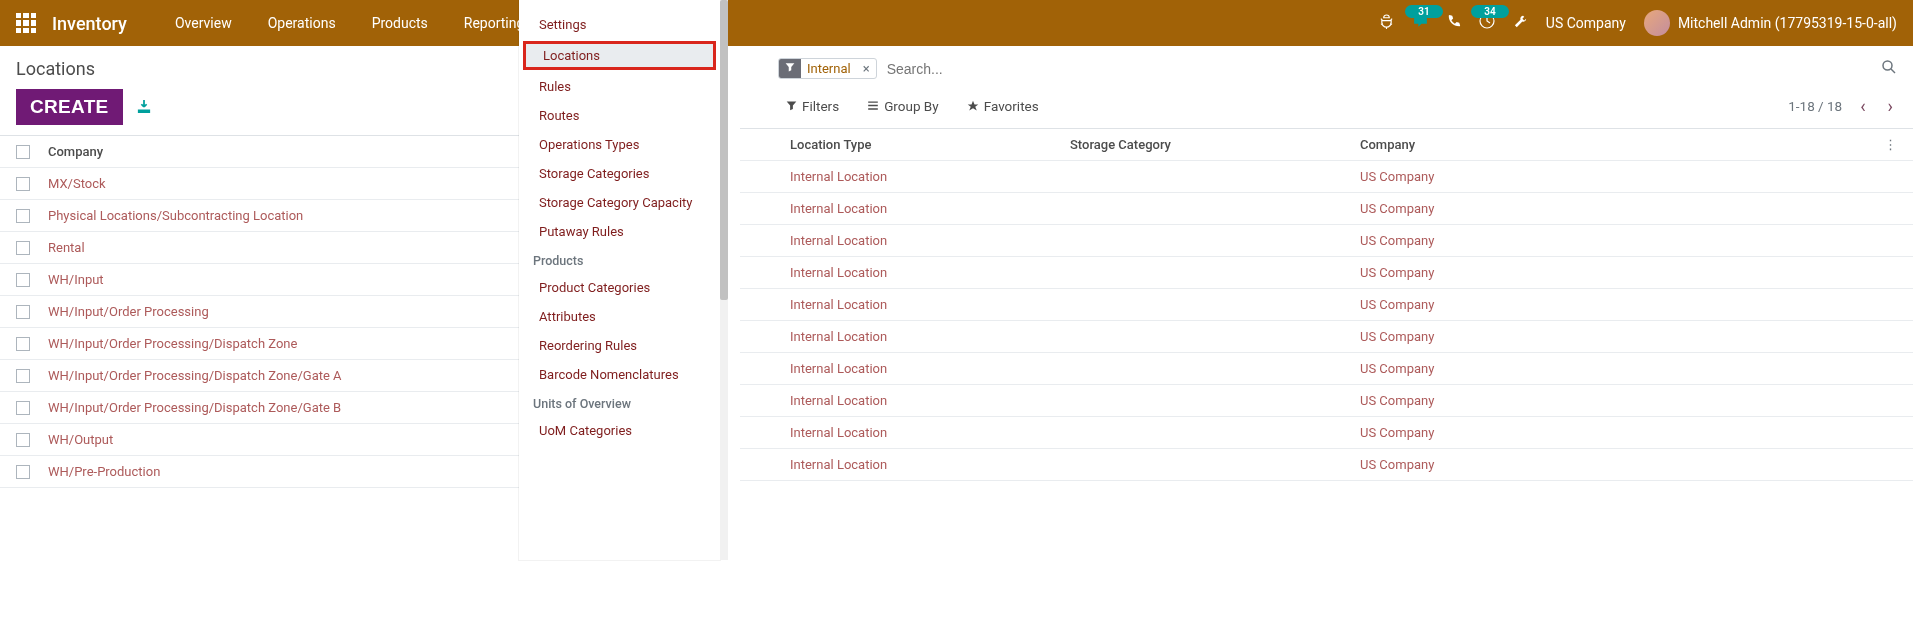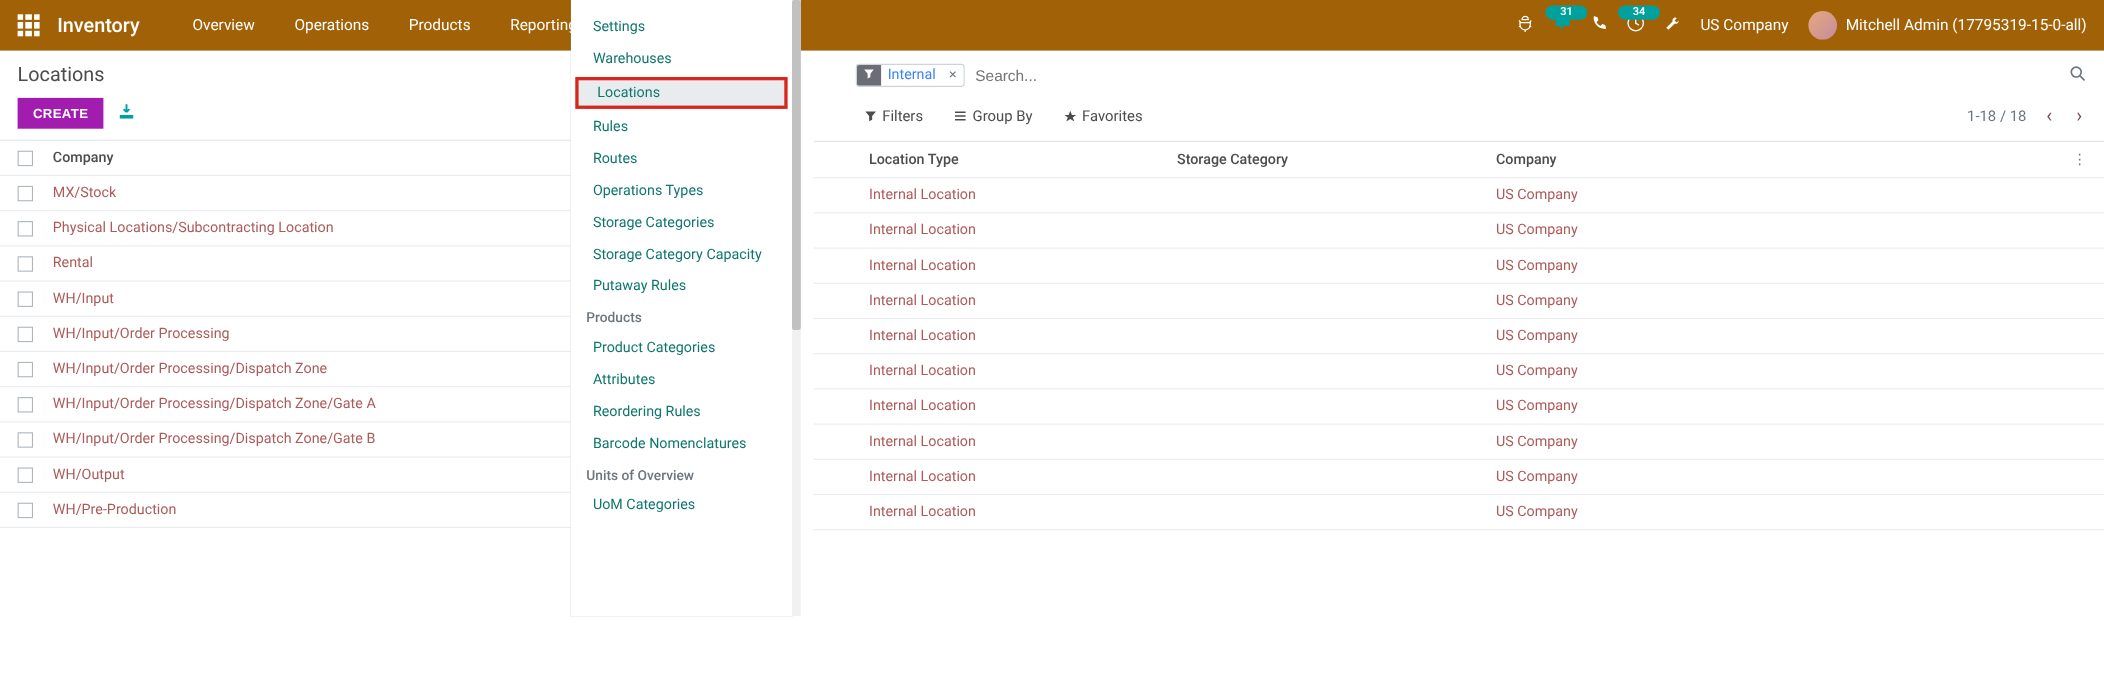--- a/index.html
+++ b/index.html
@@ -16,45 +16,45 @@
     .tb-icon { color: #fff; position: relative; cursor: pointer; font-size: 15px; }
     .badge { position: absolute; top: -8px; right: -14px; background: #00A09D; color: #fff; border-radius: 10px; font-size: 10px; padding: 1px 13px; font-weight: 600; }
     .user { display: flex; align-items: center; gap: 8px; font-size: 14px; }
     .avatar { width: 26px; height: 26px; border-radius: 50%; background: linear-gradient(135deg,#e8a87c,#c38d9e); }
     
     .content { display: flex; height: 584px; }
     .left-pane { flex-shrink: 0; width: 519px; }
     .left-header { padding: 12px 16px 10px; }
     .bread { font-size: 18px; color: #4c4c4c; margin-bottom: 10px; }
     .actions { display: flex; align-items: center; gap: 14px; }
-    .btn-create { background: #a21caf; color: #fff; border: none; padding: 7px 14px; font-weight: 600; font-size: 12px; cursor: pointer; letter-spacing: 0.3px; }
+    .btn-create { background: #701a75; color: #fff; border: none; padding: 7px 14px; font-weight: 600; font-size: 19px; cursor: pointer; letter-spacing: 0.3px; }
     .dl-icon { color: #00A09D; cursor: pointer; font-size: 14px; }
     .list { border-top: 1px solid #dee2e6; }
     .list-header, .list-row { display: flex; align-items: center; padding: 8px 16px; border-bottom: 1px solid #e9ecef; }
     .list-header { background: #fff; color: #4c4c4c; font-weight: 500; }
     .chk { width: 14px; height: 14px; border: 1px solid #adb5bd; margin-right: 18px; cursor: pointer; }
     .loc-name { color: #AD5A5A; cursor: pointer; }
     .list-header .loc-name { color: #4c4c4c; cursor: default; }
     
     .menu-wrap { flex-shrink: 0; width: 209px; position: relative; }
     .dropdown { position: absolute; top: -46px; left: 0; width: 201px; background: #fff; box-shadow: 0 0 0 1px rgba(0,0,0,0.05); padding: 10px 0; height: 560px; overflow-y: auto; }
     .dd-scrollbar { position: absolute; top: -46px; left: 201px; width: 8px; height: 560px; background: #f1f1f1; }
     .dd-thumb { width: 8px; height: 300px; background: #c1c1c1; border-radius: 2px; }
-    .dd-item { padding: 7px 20px; cursor: pointer; color: #0f766e; font-size: 13px; }
+    .dd-item { padding: 7px 20px; cursor: pointer; color: #7f1d1d; font-size: 13px; }
     .dd-item.active { background: #e9ecef; }
     .dd-header { padding: 7px 14px 5px; color: #6c757d; font-size: 12.5px; font-weight: 500; }
     .dd-item.hl-red { border: 3px solid #d9261c; padding: 4px 17px; margin: 2px 4px; }
     .dd-header.hl-red { border: 3px solid #d9261c; padding: 4px 11px 2px; margin: 2px 4px; }
     .dd-item.hl-red.active { background: #e9ecef; }
     
     .right-pane { flex: 1; display: flex; flex-direction: column; border-left: 0px solid #dee2e6; }
     .search-row { display: flex; align-items: center; padding: 12px 16px 6px 50px; }
     .facet { display: inline-flex; align-items: center; background: #fff; border: 1px solid #ced4da; border-radius: 3px; overflow: hidden; margin-right: 10px; }
     .facet-icon { background: #6b6d76; color: #fff; padding: 3px 6px; font-size: 11px; }
-    .facet-text { padding: 2px 6px; color: #3b82f6; font-size: 13px; }
+    .facet-text { padding: 2px 6px; color: #a16207; font-size: 13px; }
     .facet-close { padding: 2px 6px; color: #6c757d; cursor: pointer; font-size: 13px; }
     .search-input { flex: 1; border: none; outline: none; font-size: 14px; color: #ec4899; }
     .search-icon { color: #6c757d; cursor: pointer; }
     
     .tools-row { display: flex; align-items: center; padding: 10px 16px 12px 58px; gap: 28px; font-size: 13.5px; color: #4c4c4c; }
     .tool { display: inline-flex; align-items: center; gap: 5px; cursor: pointer; }
     .pager { margin-left: auto; display: flex; align-items: center; gap: 14px; color: #6c757d; }
     .pager-arrow { color: #7C4B62; cursor: pointer; font-size: 18px; padding: 0 4px; }
     
     .r-list { border-top: 1px solid #dee2e6; margin-left: 12px; }
@@ -186,21 +186,20 @@
             <div class="chk"></div>
             <div class="loc-name">WH/Pre-Production</div>
           </div>
         </div>
     </div>
   </div>
 
   <div class="menu-wrap">
     <div class="dropdown" id="dropdown">
         <div class="dd-item">Settings</div>
-        <div class="dd-item">Warehouses</div>
         <div class="dd-item hl-red active">Locations</div>
         <div class="dd-item">Rules</div>
         <div class="dd-item">Routes</div>
         <div class="dd-item">Operations Types</div>
         <div class="dd-item">Storage Categories</div>
         <div class="dd-item">Storage Category Capacity</div>
         <div class="dd-item">Putaway Rules</div>
         <div class="dd-header">Products</div>
         <div class="dd-item">Product Categories</div>
         <div class="dd-item">Attributes</div>

